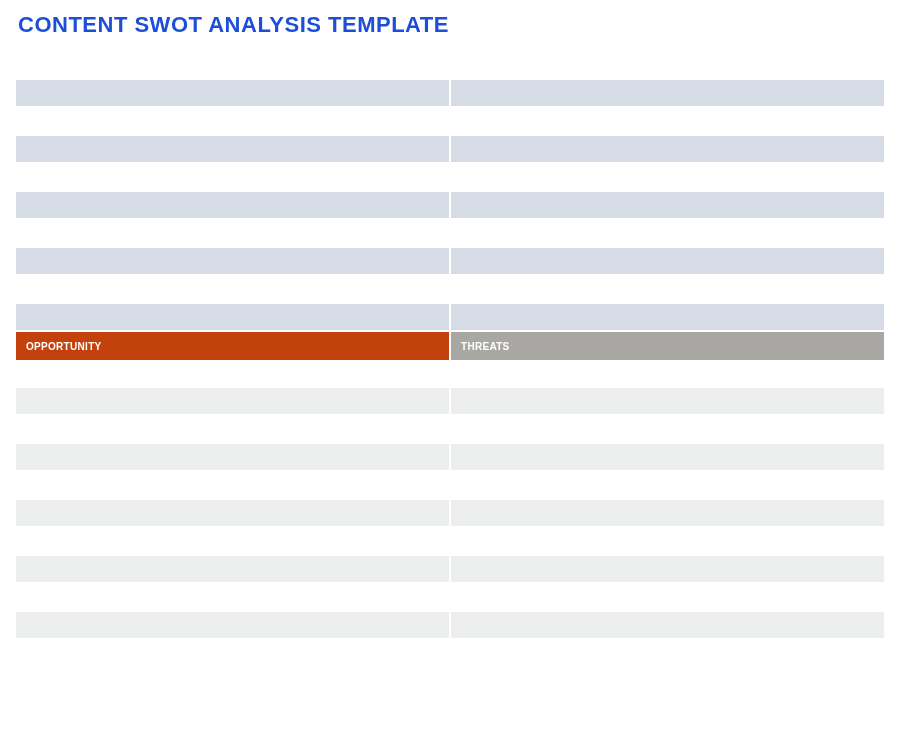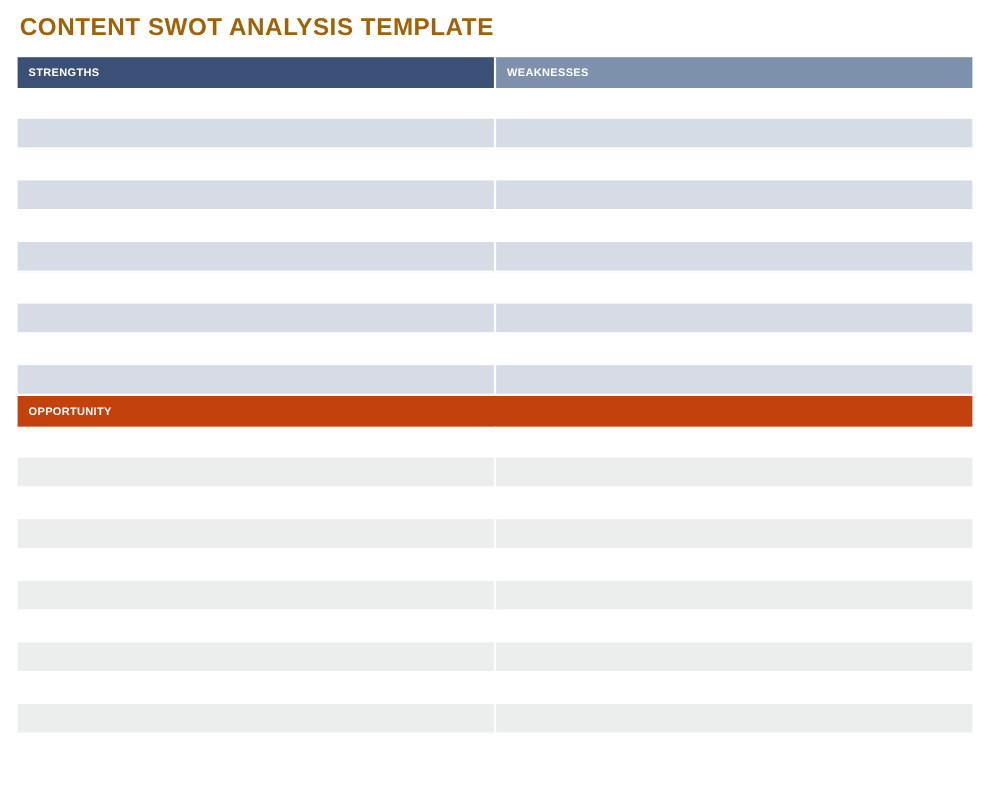--- a/index.html
+++ b/index.html
@@ -7,21 +7,21 @@
     font-family: Arial, Helvetica, sans-serif;
     background: #ffffff;
     width: 900px;
     height: 729px;
     padding: 12px 16px;
   }
   .title {
     font-size: 22px;
     font-weight: 700;
     letter-spacing: 0.5px;
-    color: #a16207;
+    color: #1d4ed8;
     margin-bottom: 14px;
     margin-left: 2px;
   }
   .swot {
     width: 100%;
   }
   .section {
     width: 100%;
   }
   .header-row {
@@ -72,24 +72,20 @@
   .rows { width: 100%; }
 </style>
 </head>
 <body>
 
 <div class="title">CONTENT SWOT ANALYSIS TEMPLATE</div>
 
 <div class="swot">
 
   <div class="section">
-    <div class="header-row">
-      <div class="header-cell hdr-strengths">STRENGTHS</div>
-      <div class="header-cell hdr-weaknesses">WEAKNESSES</div>
-    </div>
     <div class="rows top">
       <div class="row">
           <div class="cell"></div>
           <div class="cell"></div>
         </div>
       <div class="row">
           <div class="cell"></div>
           <div class="cell"></div>
         </div>
       <div class="row">
@@ -123,20 +119,21 @@
       <div class="row">
           <div class="cell"></div>
           <div class="cell"></div>
         </div>
     </div>
   </div>
 
   <div class="section">
     <div class="header-row">
       <div class="header-cell hdr-opportunity">OPPORTUNITY</div>
+      <div class="header-cell hdr-threats">THREATS</div>
     </div>
     <div class="rows bottom">
       <div class="row">
           <div class="cell"></div>
           <div class="cell"></div>
         </div>
       <div class="row">
           <div class="cell"></div>
           <div class="cell"></div>
         </div>

